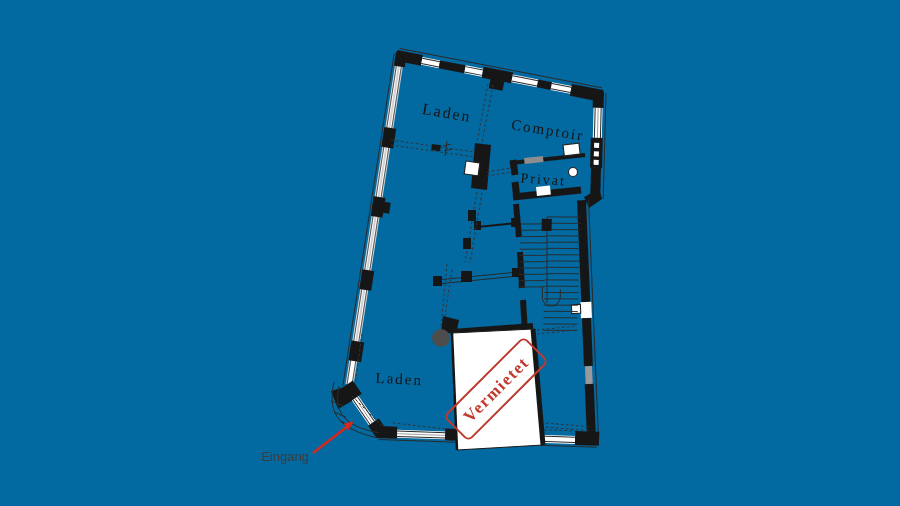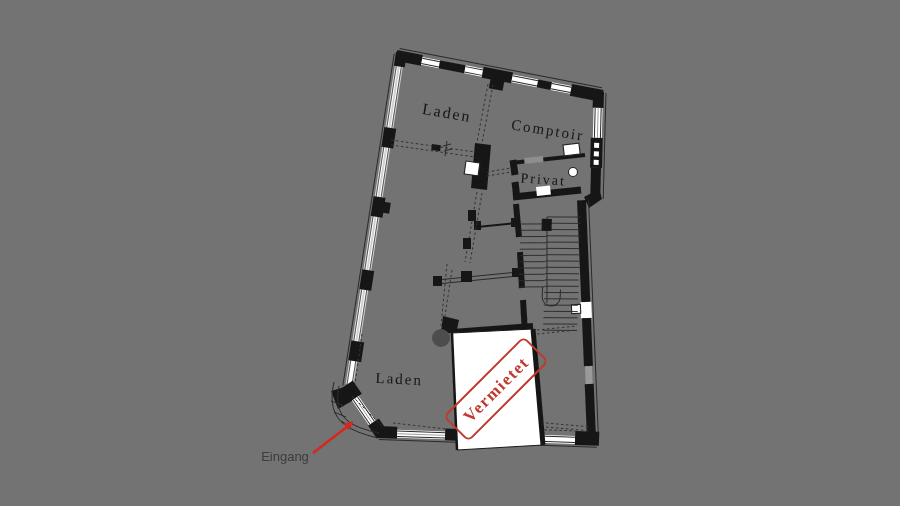--- a/index.html
+++ b/index.html
@@ -1,16 +1,16 @@
 <!DOCTYPE html>
 <html><head>
 <meta charset="utf-8">
 <style>
   html,body{margin:0;padding:0;background:#ffffff;}
-  .stage{position:relative;width:900px;height:506px;background:#737373;overflow:hidden;
+  .stage{position:relative;width:900px;height:506px;background:#0369a1;overflow:hidden;
          font-family:"Liberation Serif","DejaVu Serif",serif;}
   svg{position:absolute;left:0;top:0;}
   .wall{fill:#191919;stroke:none;}
   .wline{stroke:#191919;fill:none;}
   .thin{stroke:#2a2a2a;stroke-width:1;fill:none;}
   .mid{stroke:#777;stroke-width:.7;fill:none;}
   .dash2{stroke:#333;stroke-width:1;fill:none;stroke-dasharray:2.5 2.5;}
   .glass{fill:#ffffff;stroke:none;}
   .fix{fill:#ffffff;stroke:#222;stroke-width:1.1;}
   .tline{stroke:#2a2a2a;stroke-width:.9;fill:none;}

